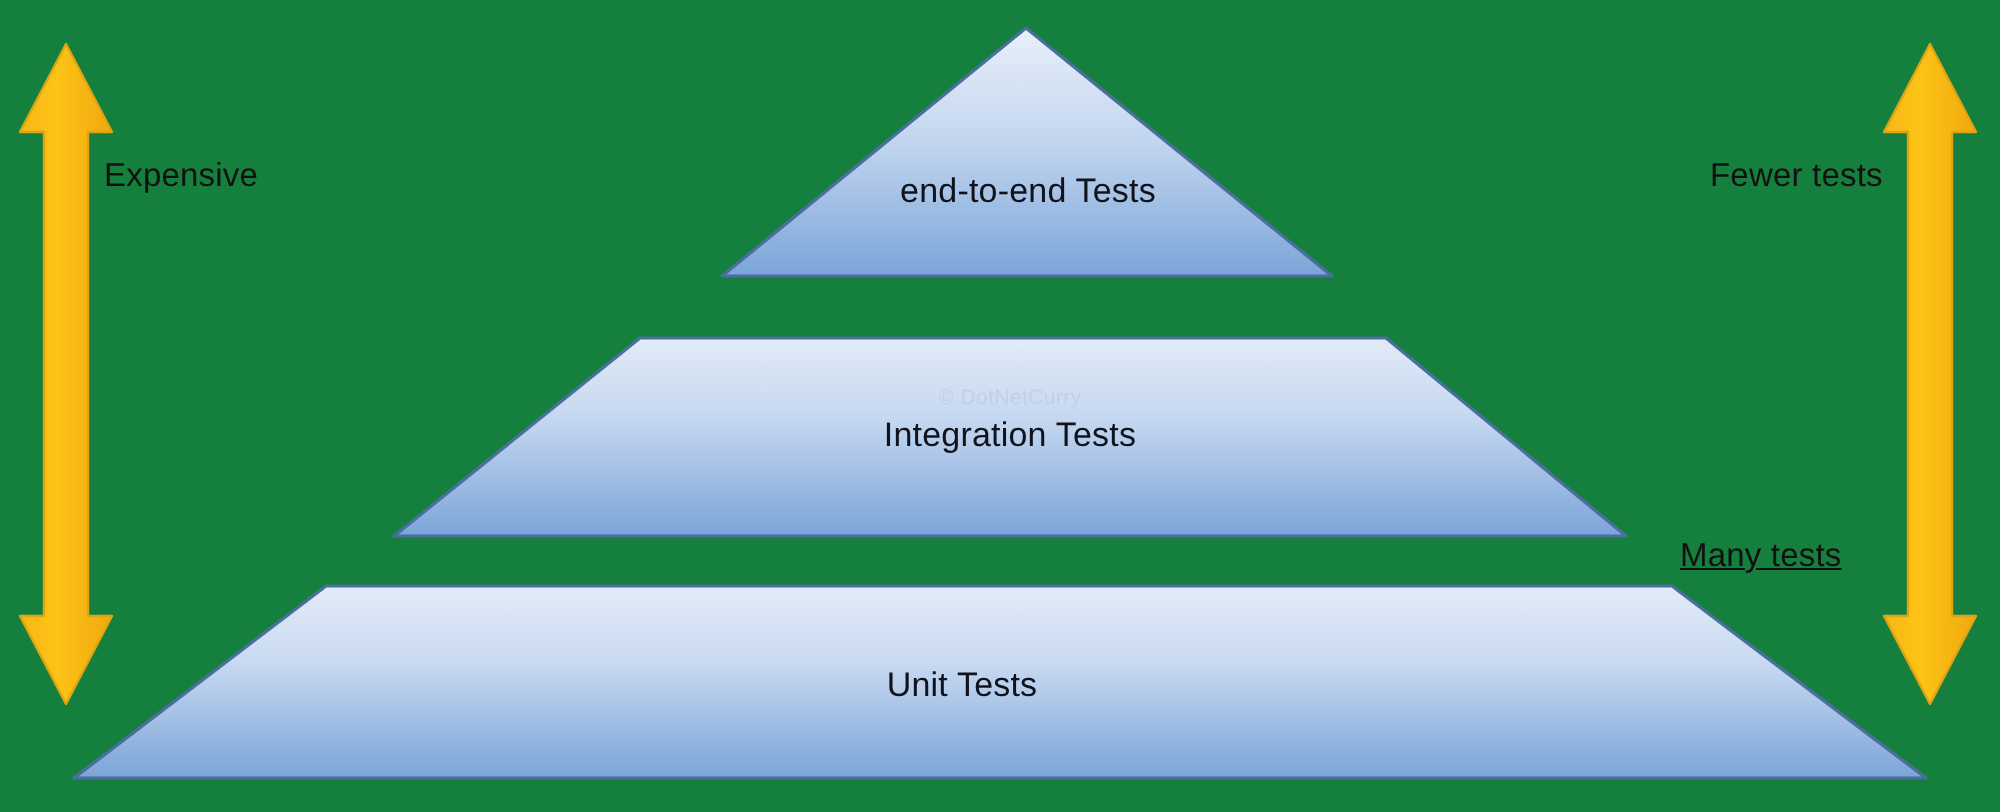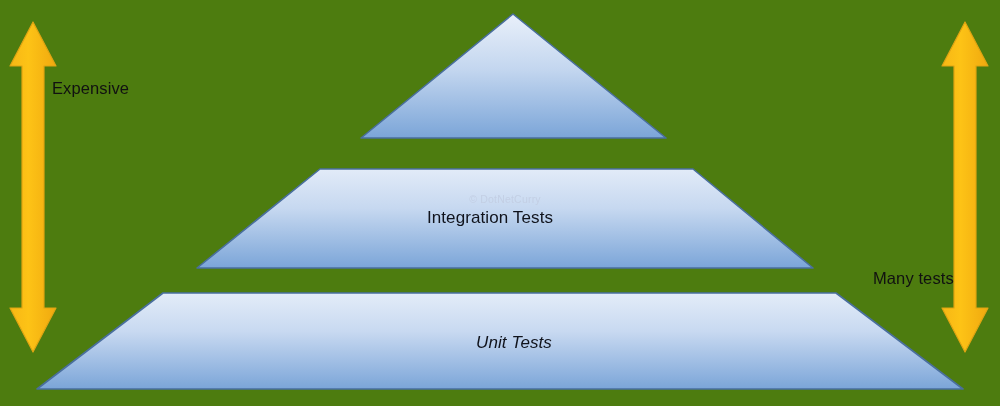--- a/index.html
+++ b/index.html
@@ -7,21 +7,21 @@
     padding: 0;
     background: #ffffff;
   }
   body {
     font-family: "Liberation Sans", sans-serif;
   }
   #canvas {
     position: relative;
     width: 1000px;
     height: 406px;
-    background: #4d7c0f;
+    background: #15803d;
     overflow: hidden;
   }
   #pyramid-svg {
     position: absolute;
     left: 0;
     top: 0;
     width: 1000px;
     height: 406px;
   }
   .side-label {
@@ -44,25 +44,25 @@
     position: absolute;
     color: #c3cfe4;
     font-size: 10.5px;
     white-space: nowrap;
     text-align: center;
     letter-spacing: 0.2px;
   }
   #label-expensive { left: 52px; top: 78px; }
   #label-cheap     { left: 52px; top: 252px; }
   #label-fewer     { left: 855px; top: 78px; }
-  #label-many      { left: 873px; top: 268px; }
+  #label-many      { left: 840px; top: 268px; text-decoration: underline; }
 
   #label-e2e         { left: 364px; top: 86px;  width: 300px; }
-  #label-integration { left: 340px; top: 208px; width: 300px; }
-  #label-unit        { left: 364px; top: 333px; width: 300px; font-style: italic; }
+  #label-integration { left: 355px; top: 208px; width: 300px; }
+  #label-unit        { left: 331px; top: 333px; width: 300px; }
   #watermark-dnc     { left: 405px; top: 193px; width: 200px; }
 </style>
 </head>
 <body>
 
 <div id="canvas">
 
   <svg id="pyramid-svg" viewBox="0 0 1000 406">
     <defs>
       <linearGradient id="tierGradTop" x1="0" y1="0" x2="0" y2="1">
@@ -104,23 +104,25 @@
     </g>
 
     <g>
       <polygon points="163,293 836,293 963,389 37,389" fill="url(#tierGradBot)" stroke="#4a6f9e" stroke-width="1.6" stroke-linejoin="round"></polygon>
     </g>
   </svg>
 
   <div class="side-label" id="label-expensive"><span>Expensive</span><br></div>
 
 
+  <div class="side-label" id="label-fewer">Fewer tests</div>
 
   <div class="side-label" id="label-many">Many tests</div>
 
+  <div class="tier-label" id="label-e2e">end-to-end Tests</div>
 
   <div class="watermark" id="watermark-dnc">© DotNetCurry</div>
 
   <div class="tier-label" id="label-integration">Integration Tests</div>
 
   <div class="tier-label" id="label-unit">Unit Tests</div>
 
 </div>
 
 </body></html>

